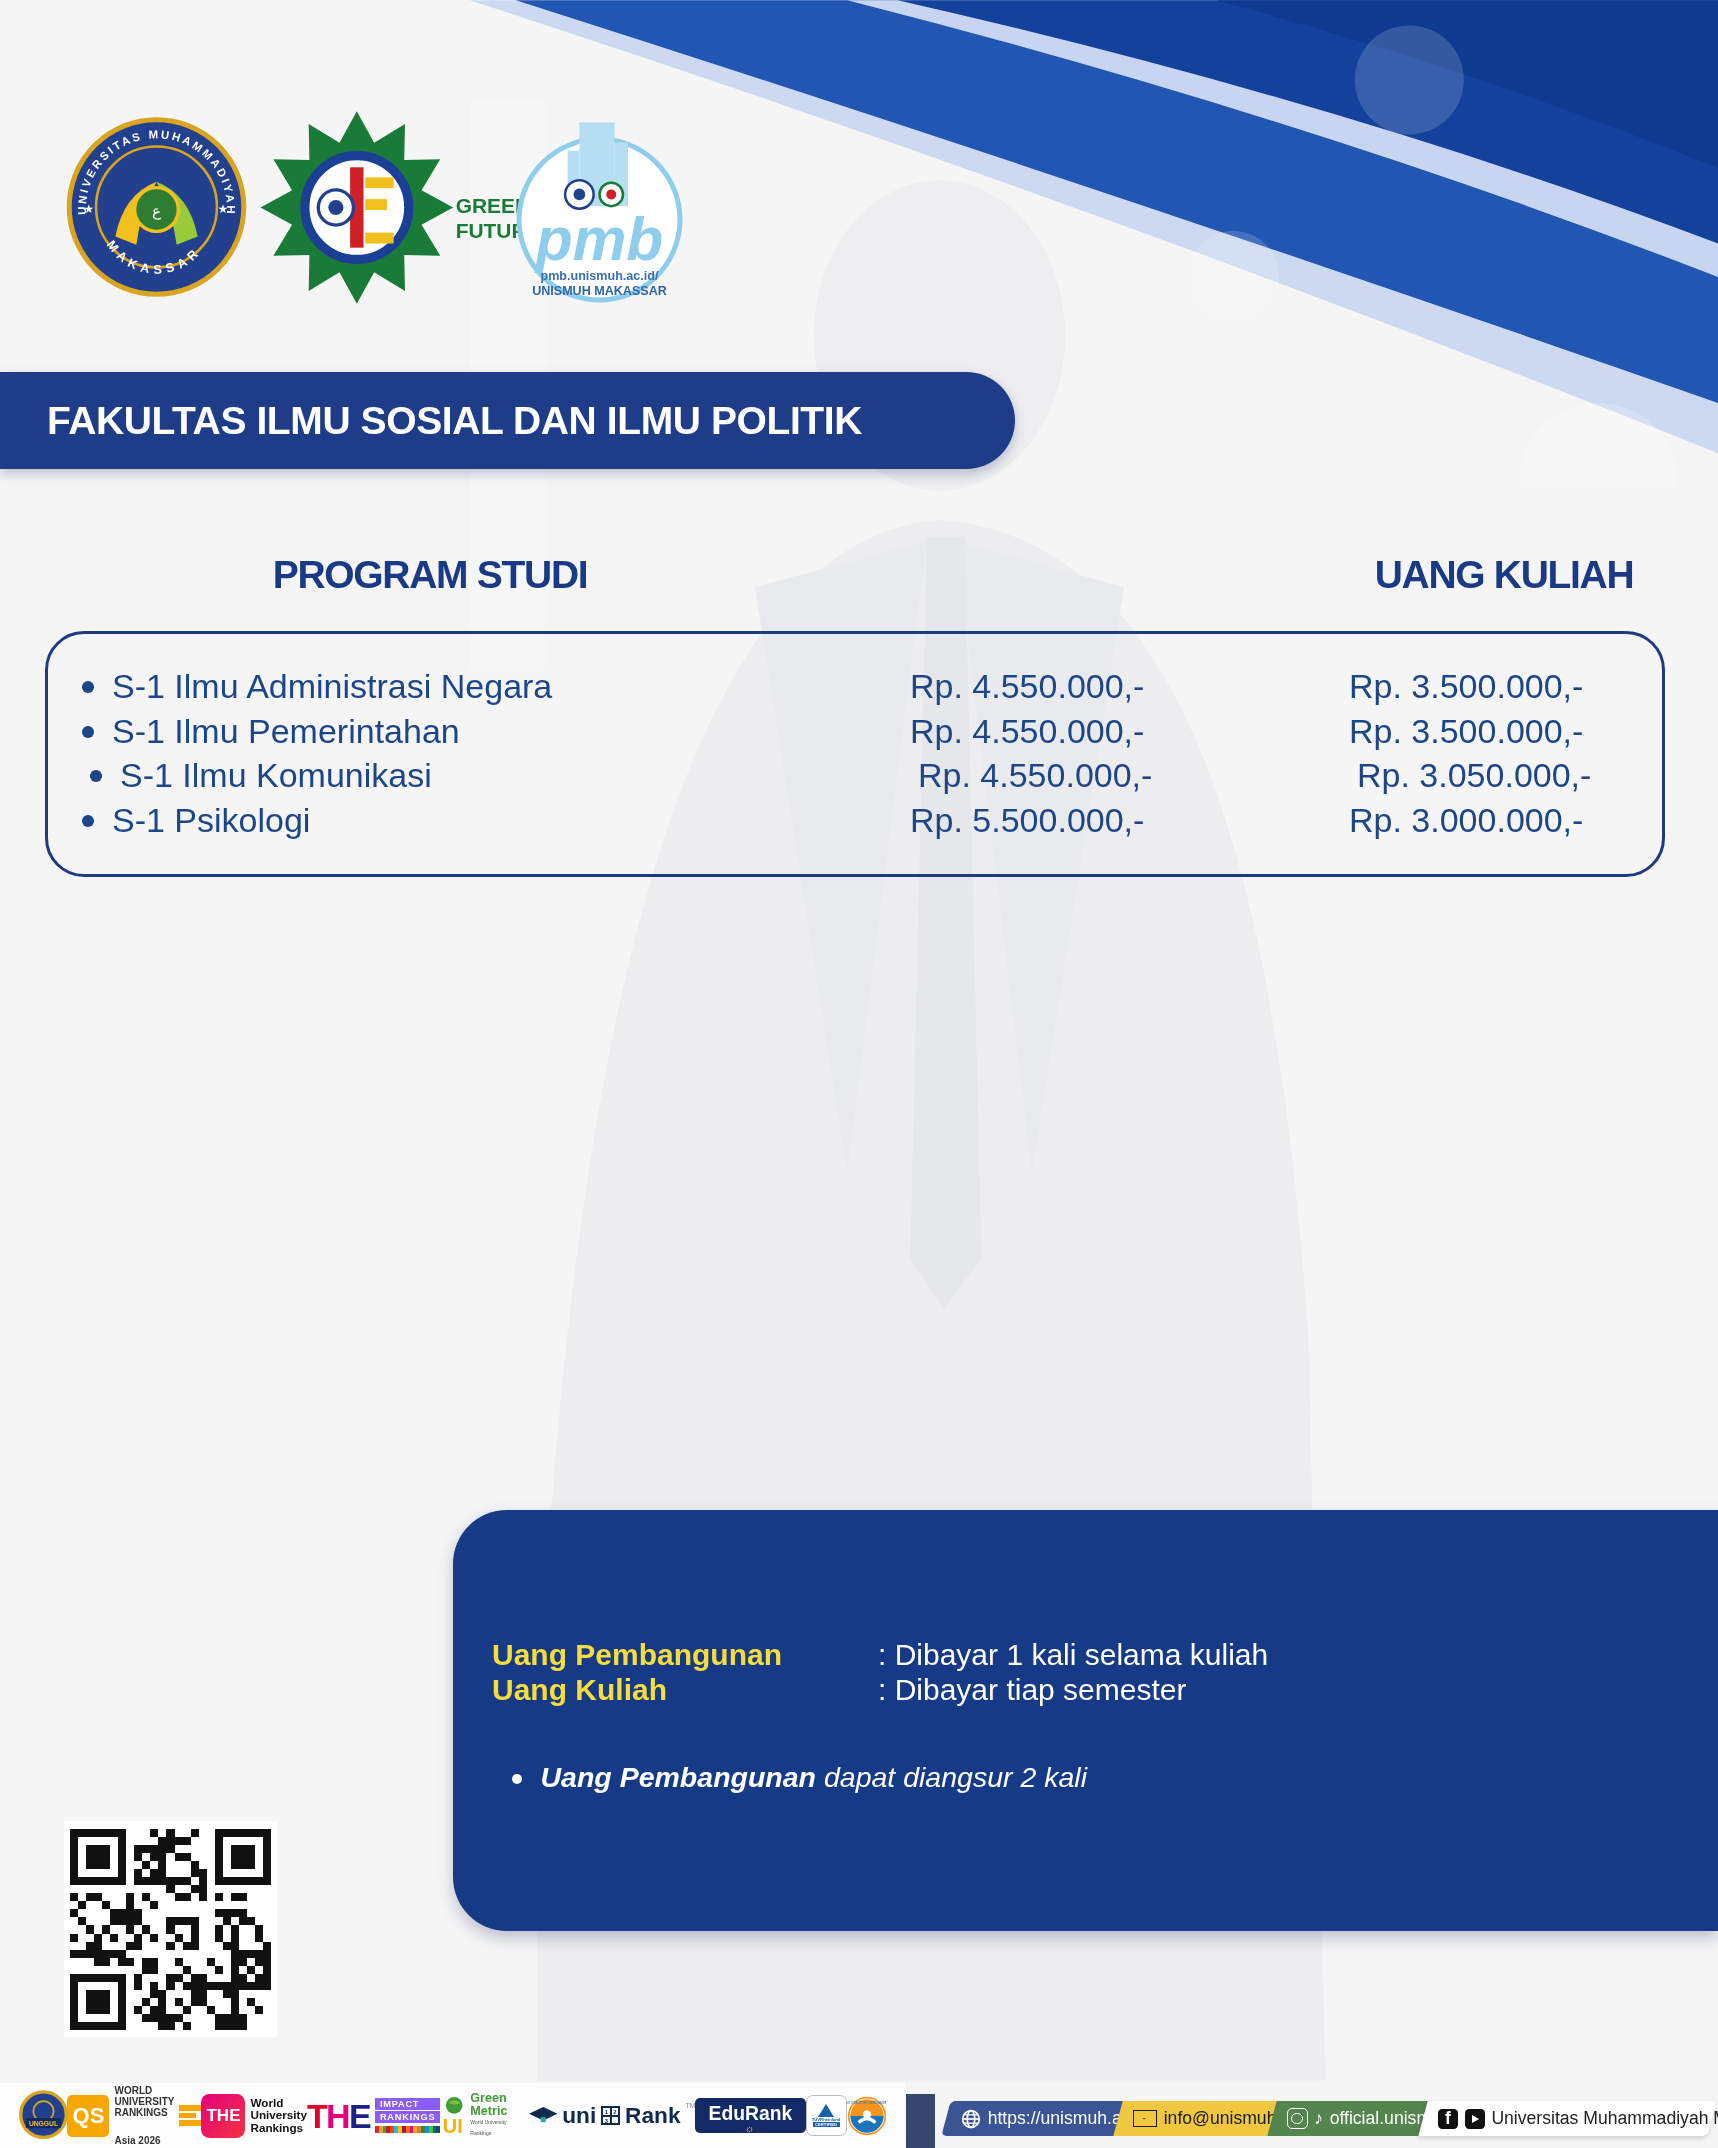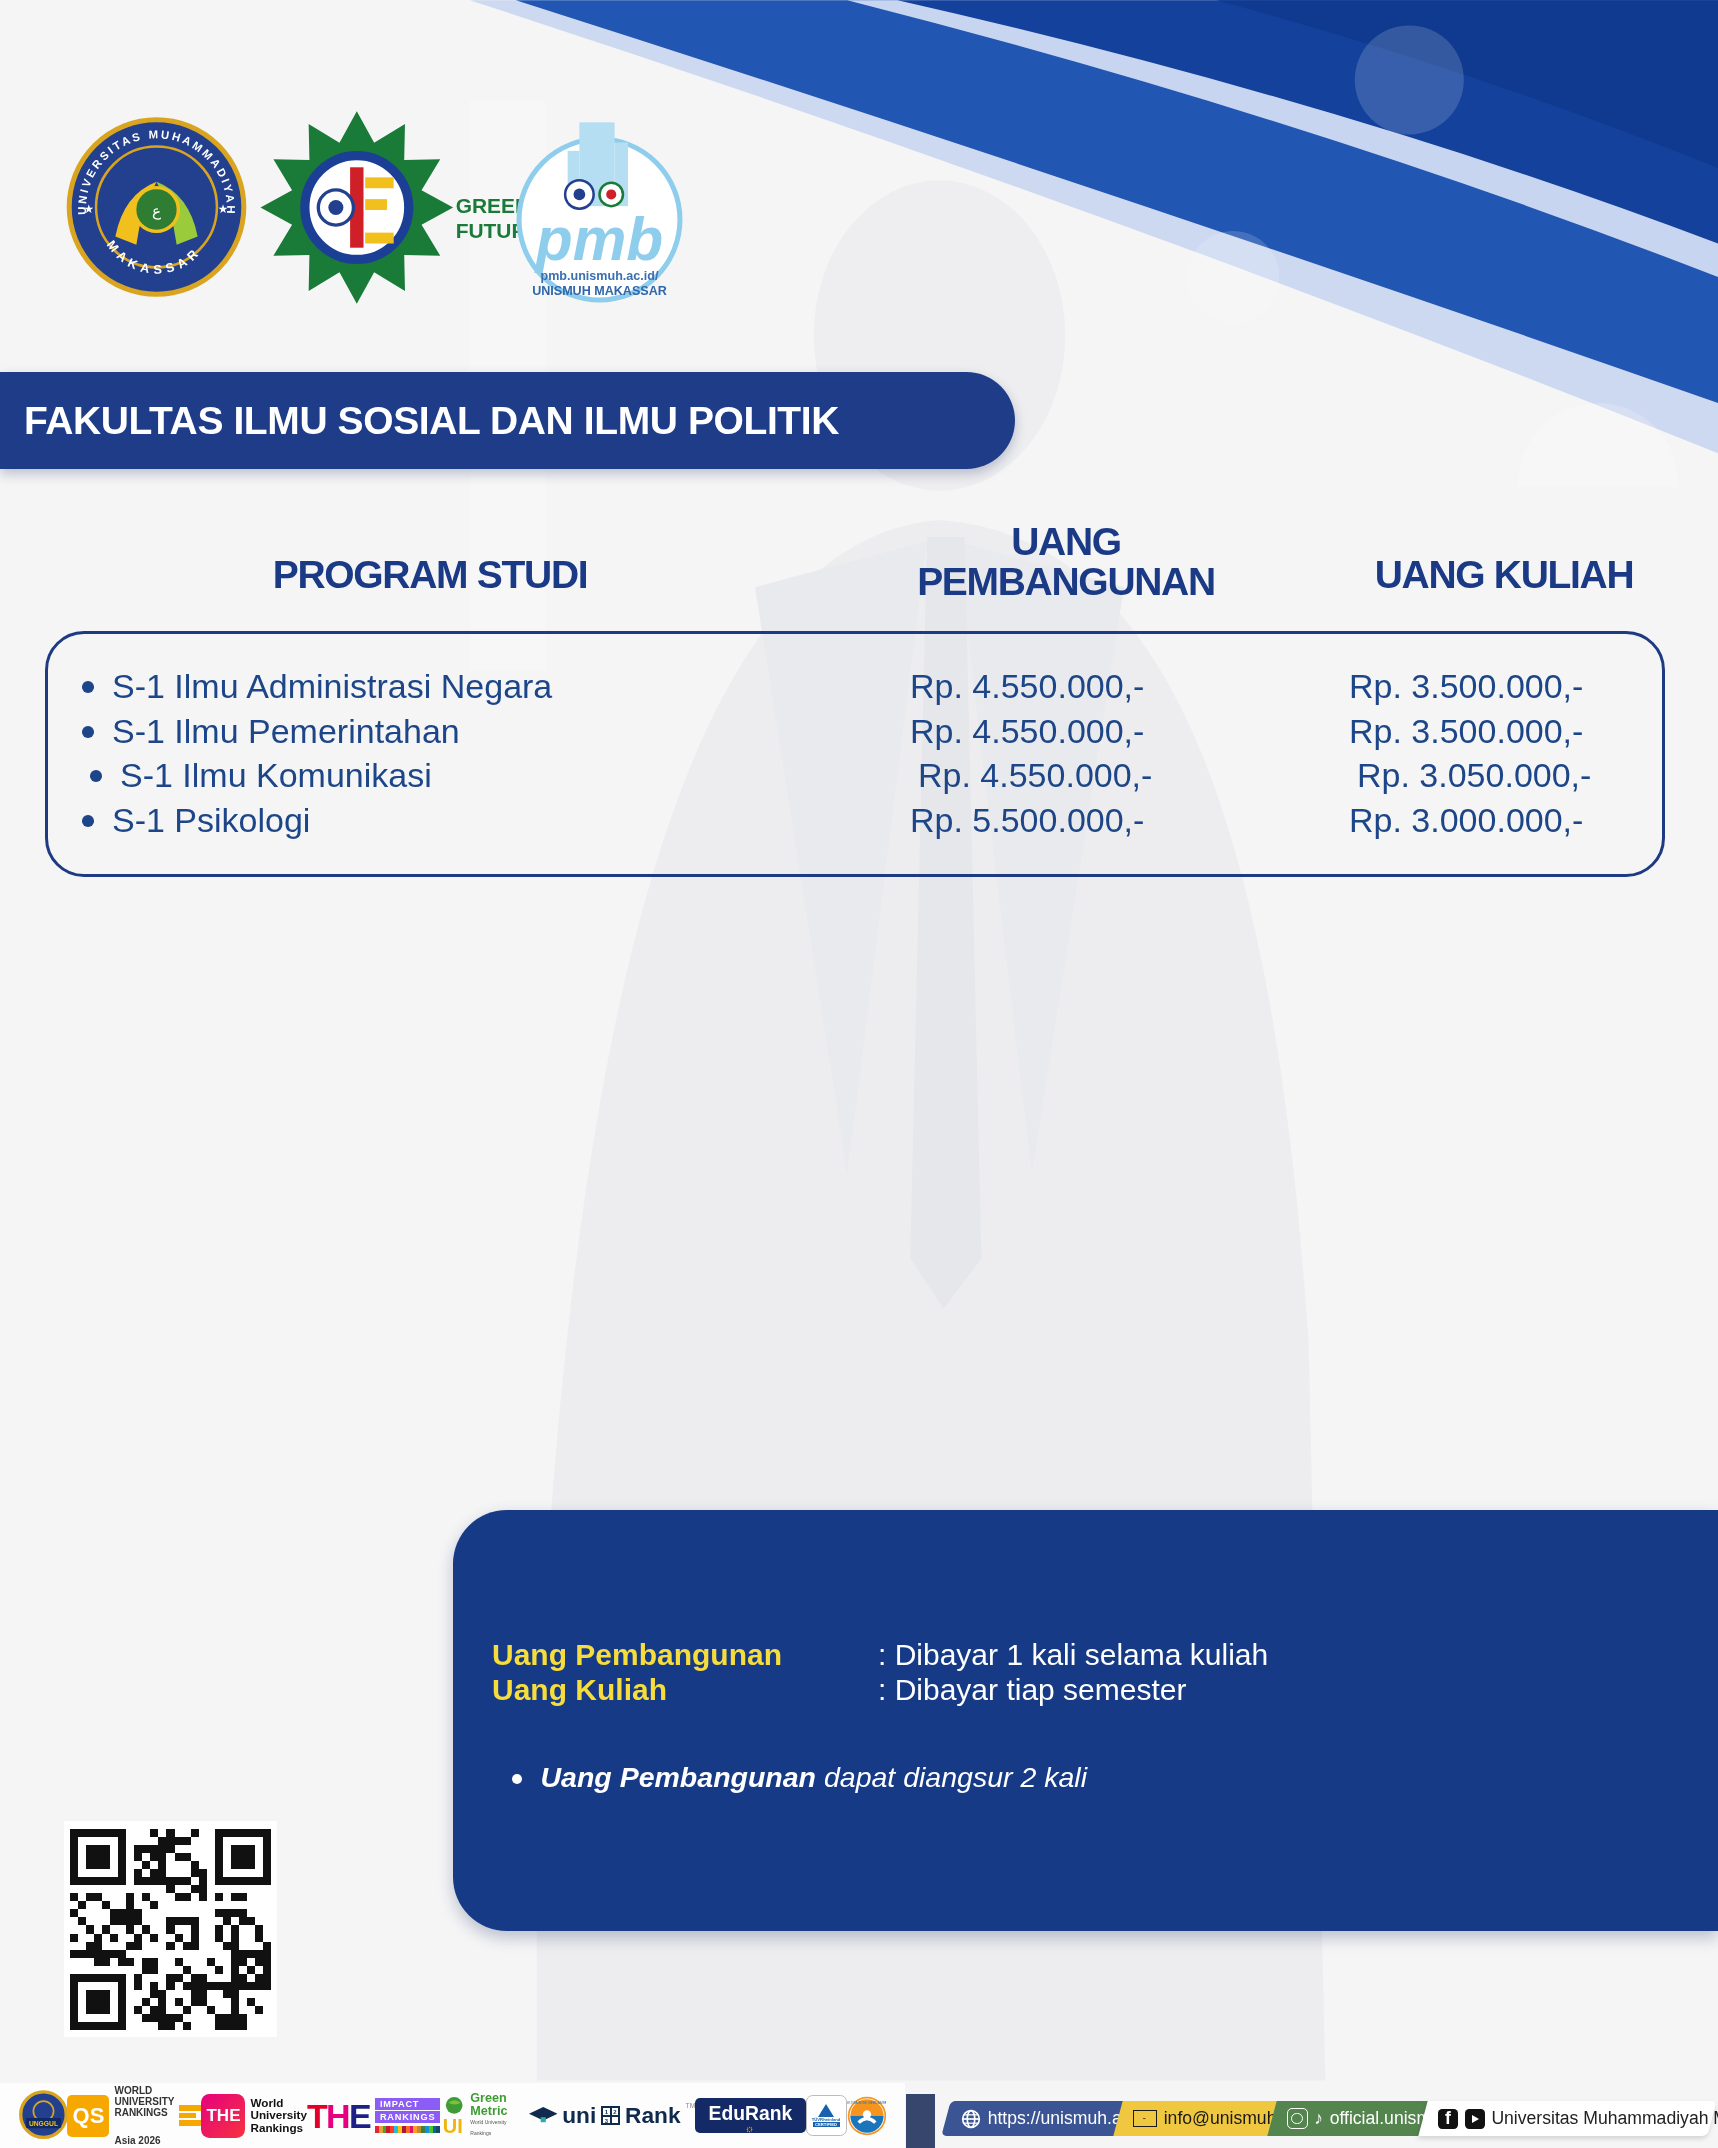--- a/index.html
+++ b/index.html
@@ -7,21 +7,21 @@
           font-family:"Liberation Sans",sans-serif;}
   .abs{position:absolute;}
   
   .bgfig{position:absolute;inset:0;opacity:.55;pointer-events:none;}
   
   .swoosh{position:absolute;top:0;left:0;width:1718px;height:487px;}
   
   .banner{position:absolute;left:0;top:372px;width:1015px;height:97px;background:#1e3c88;
           border-radius:0 49px 49px 0;display:flex;align-items:center;
           box-shadow:0 5px 11.7px rgba(20,40,90,.25);}
-  .banner span{color:#fff;font-size:39px;font-weight:bold;letter-spacing:-0.4px;padding-left:24px;white-space:nowrap;}
+  .banner span{color:#fff;font-size:39px;font-weight:bold;letter-spacing:-0.4px;padding-left:47px;white-space:nowrap;}
   
   .colhead{position:absolute;color:#1b3a86;font-weight:bold;font-size:39px;letter-spacing:-1.3px;
            text-align:center;line-height:40px;white-space:nowrap;}
   
   .tablebox{position:absolute;left:45px;top:631px;width:1614px;height:240px;
             border:3.4px solid #1d3a82;border-radius:39px;}
   .trow{position:absolute;left:0;height:44px;width:100%;font-size:34px;color:#1d4689;line-height:44px;}
   .trow .dot{position:absolute;left:34px;top:17px;width:11.7px;height:11.7px;border-radius:50%;background:#1d4689;}
   .trow .prog{position:absolute;left:64px;white-space:nowrap;}
   .trow .fee1{position:absolute;left:862px;white-space:nowrap;}
@@ -167,24 +167,20 @@
       <text x="102" y="224" text-anchor="middle" font-size="15" font-weight="bold" fill="#3a6fb0" font-family="Liberation Sans,sans-serif">pmb.unismuh.ac.id/</text>
       <text x="102" y="242" text-anchor="middle" font-size="15" font-weight="bold" fill="#2f66ab" font-family="Liberation Sans,sans-serif">UNISMUH MAKASSAR</text>
     </svg>
   </div>
 
   <div class="banner">
     <span>FAKULTAS ILMU SOSIAL DAN ILMU POLITIK</span>
   </div>
 
   <div class="colhead" style="left:258px;top:555px;width:344px;">PROGRAM STUDI</div>
-  <div class="colhead" style="left:898px;top:522px;width:336px;">
-    <div>UANG</div>
-    <div>PEMBANGUNAN</div>
-  </div>
   <div class="colhead" style="left:1336px;top:555px;width:336px;">UANG KULIAH</div>
 
   <div class="tablebox">
     <div class="trow" style="top:30px;padding-left:12px;">
       <span class="dot"></span>
       <span class="prog">S-1 Ilmu Administrasi Negara</span>
       <span class="fee1">Rp. 4.550.000,-</span>
       <span class="fee2">Rp. 3.500.000,-</span>
     </div>
     <div class="trow" style="top:75px;">

